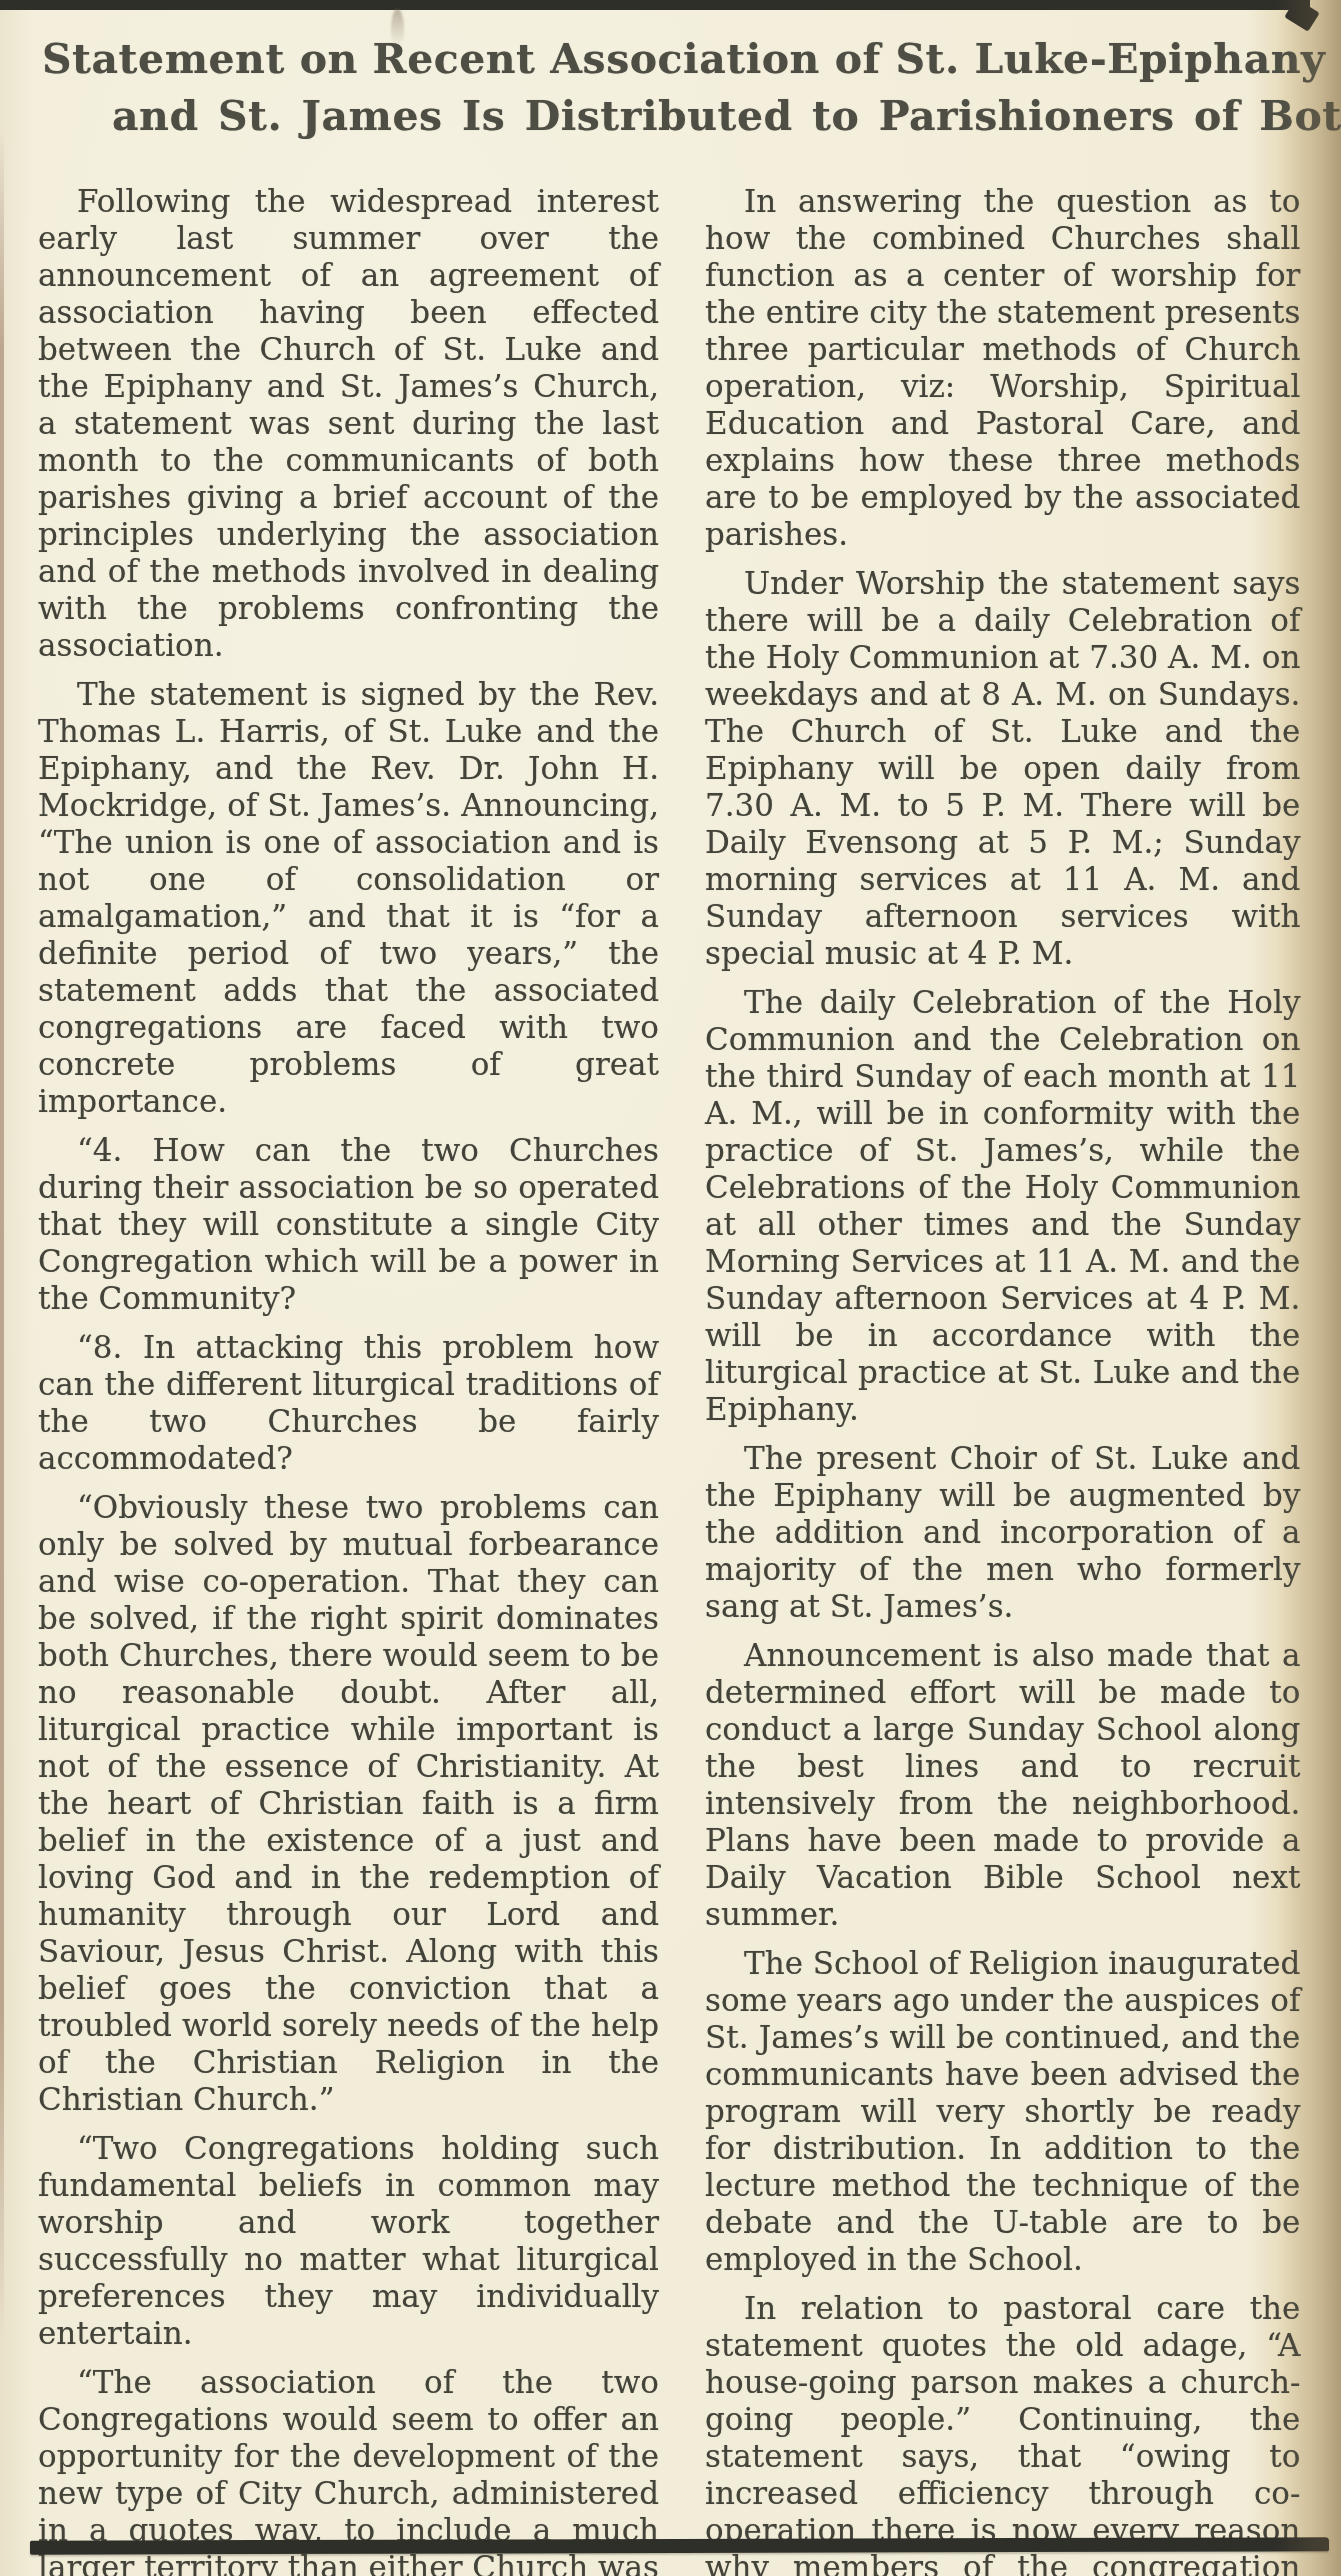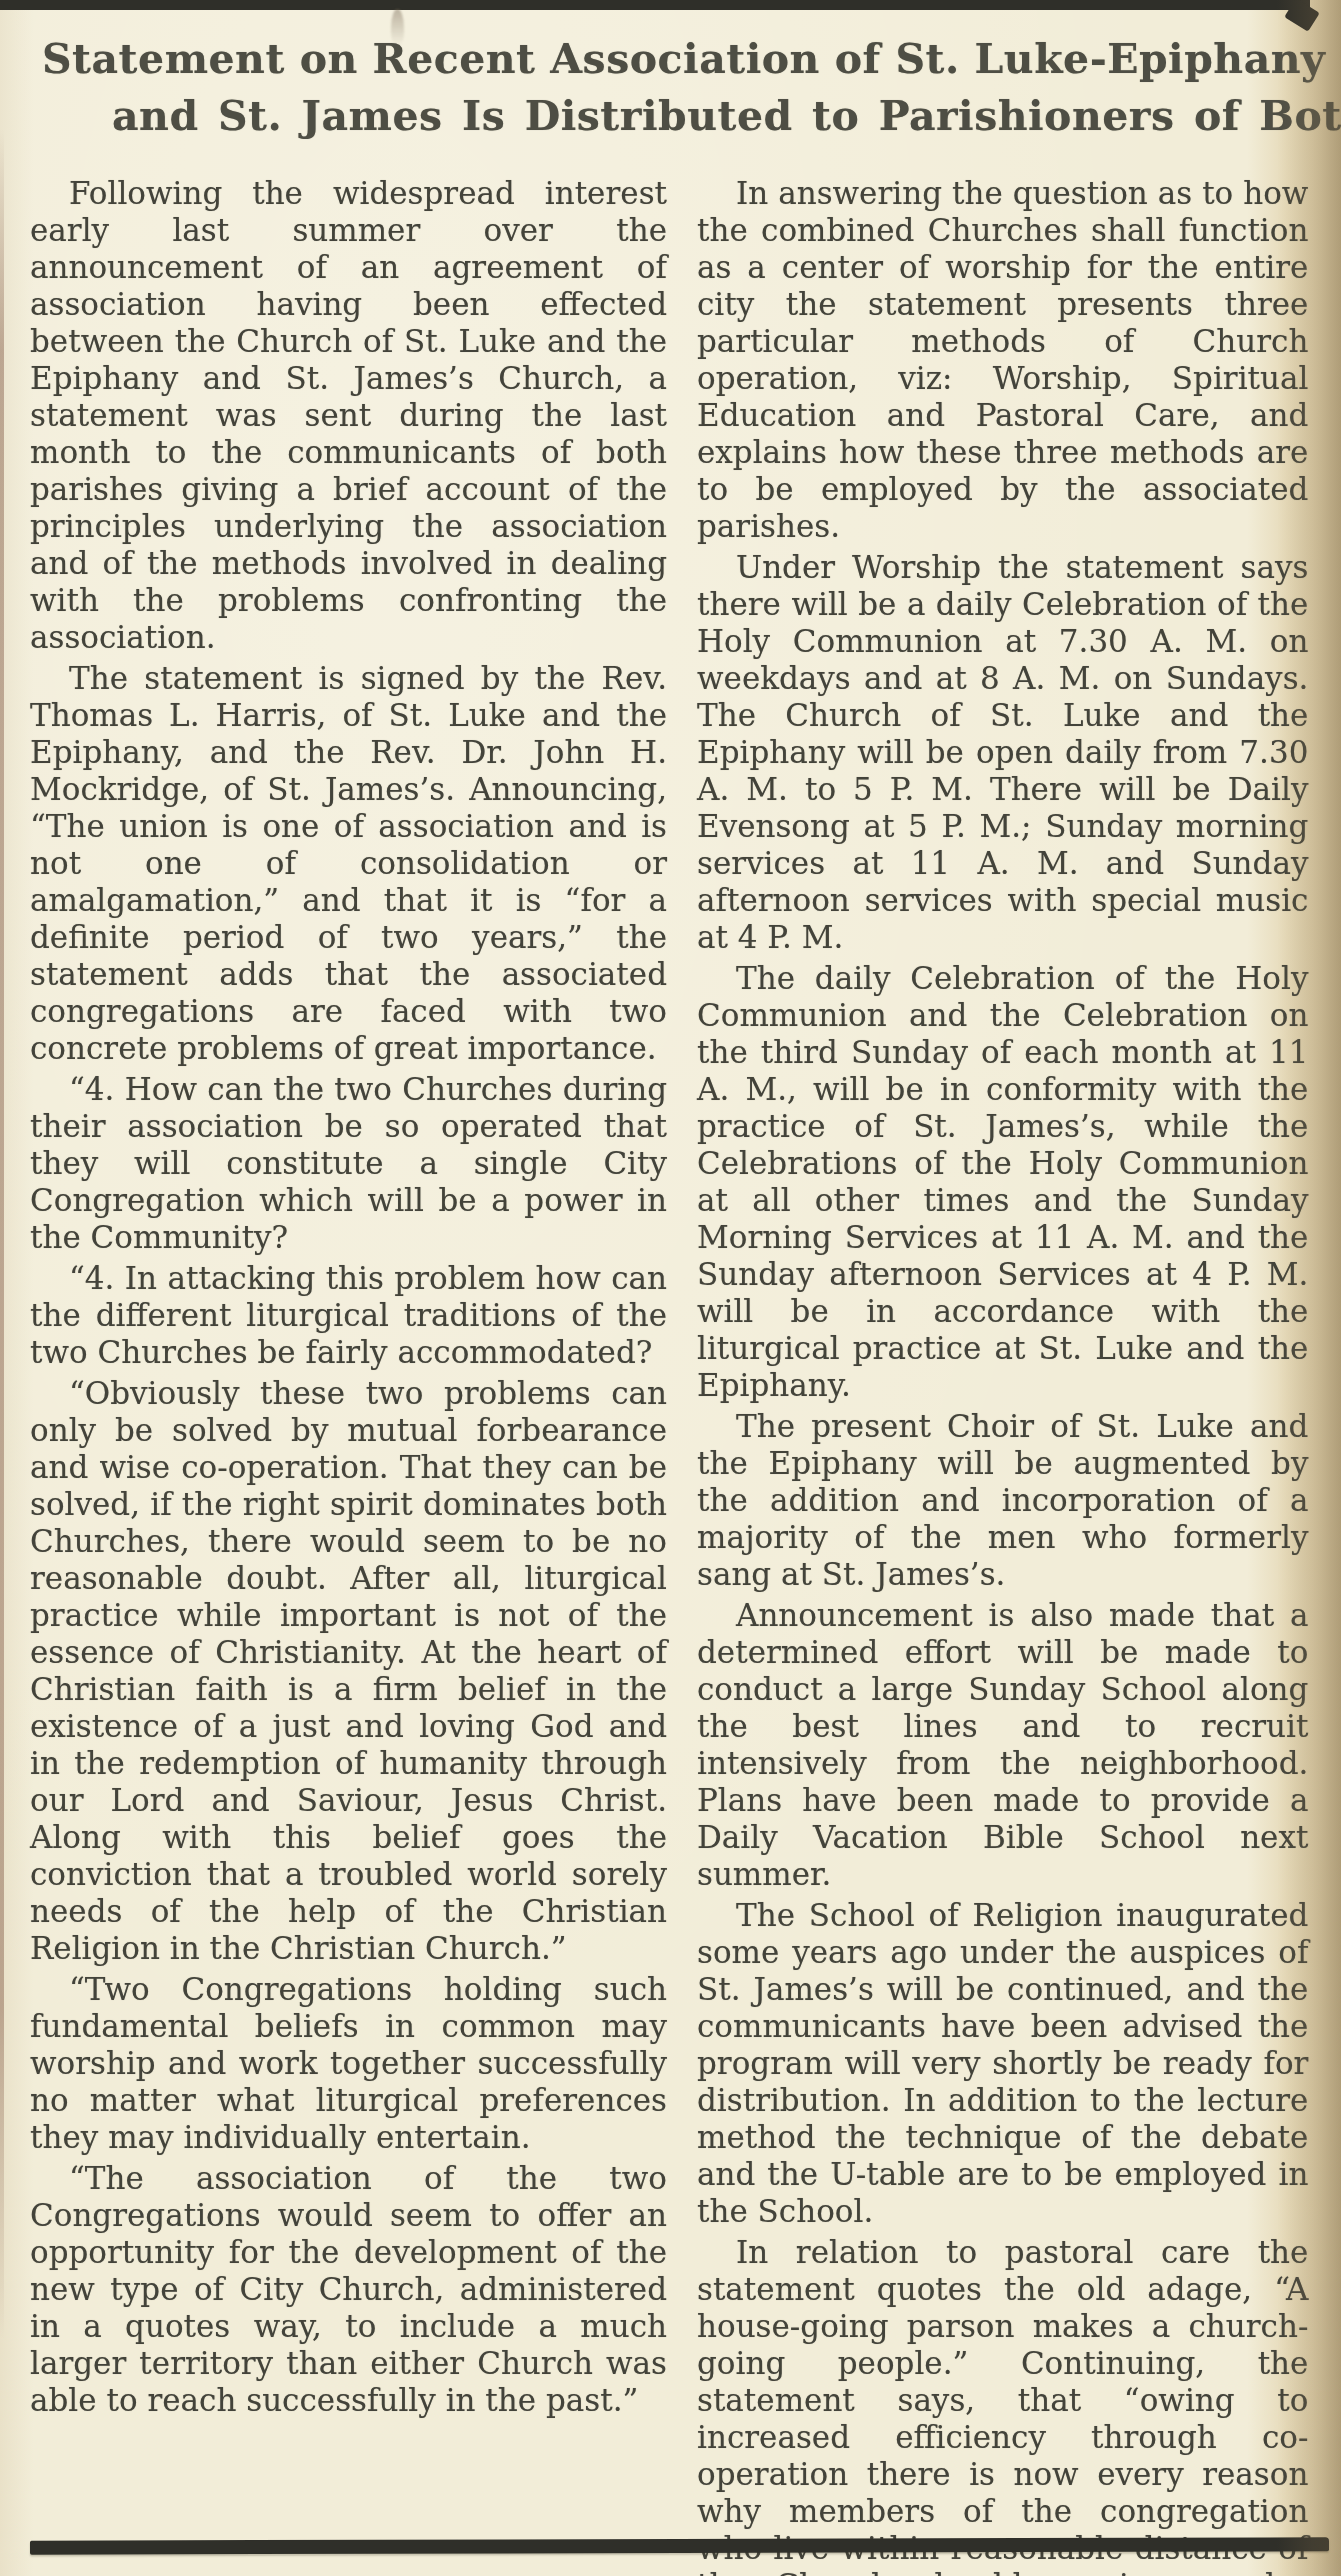--- a/index.html
+++ b/index.html
@@ -51,21 +51,21 @@
     position:absolute;top:171px;left:26px;right:28.6px;
     display:flex;gap:22px;
     color:var(--ink);
     font-size:31px;line-height:37px;
     text-shadow:0 0 0.9px rgba(67,67,58,.35);
   }
   .col{min-width:0;}
   .col-left{width:645px;flex:0 0 645px;}
   .col-right{flex:1;}
   .para{
-    margin:4px;
+    margin:12px;
     text-indent:39px;
     text-align:justify;
   }
   .bottom-rule{
     position:absolute;left:29.5px;top:2539px;width:1299px;height:14px;
     background:var(--rule);
     border-radius:1.8px 3.7px 1.8px 1.8px;
     transform:rotate(-0.15deg);
     box-shadow:0 1.8px 1.8px rgba(60,55,40,.25);
   }
@@ -91,21 +91,21 @@
   <header class="headline">
     <div class="hl1">Statement on Recent Association of St. Luke-Epiphany</div>
     <div class="hl2">and St. James Is Distributed to Parishioners of Both</div>
   </header>
 
   <main class="columns">
     <section class="col col-left">
         <p class="para">Following the widespread interest early last summer over the announcement of an agreement of association having been effected between the Church of St. Luke and the Epiphany and St. James’s Church, a statement was sent during the last month to the communicants of both parishes giving a brief account of the principles underlying the association and of the methods involved in dealing with the problems confronting the association.</p>
         <p class="para">The statement is signed by the Rev. Thomas L. Harris, of St. Luke and the Epiphany, and the Rev. Dr. John H. Mockridge, of St. James’s. Announcing, “The union is one of association and is not one of consolidation or amalgamation,” and that it is “for a definite period of two years,” the statement adds that the associated congregations are faced with two concrete problems of great importance.</p>
         <p class="para">“4. How can the two Churches during their association be so operated that they will constitute a single City Congregation which will be a power in the Community?</p>
-        <p class="para">“4. In attacking this problem how can the different liturgical traditions of the two Churches be fairly accommodated?</p>
+        <p class="para">“8. In attacking this problem how can the different liturgical traditions of the two Churches be fairly accommodated?</p>
         <p class="para">“Obviously these two problems can only be solved by mutual forbearance and wise co-operation. That they can be solved, if the right spirit dominates both Churches, there would seem to be no reasonable doubt. After all, liturgical practice while important is not of the essence of Christianity. At the heart of Christian faith is a firm belief in the existence of a just and loving God and in the redemption of humanity through our Lord and Saviour, Jesus Christ. Along with this belief goes the conviction that a troubled world sorely needs of the help of the Christian Religion in the Christian Church.”</p>
         <p class="para">“Two Congregations holding such fundamental beliefs in common may worship and work together successfully no matter what liturgical preferences they may individually entertain.</p>
         <p class="para">“The association of the two Congregations would seem to offer an opportunity for the development of the new type of City Church, administered in a quotes way, to include a much larger territory than either Church was able to reach successfully in the past.”</p>
       </section>
     <section class="col col-right">
         <p class="para">In answering the question as to how the combined Churches shall function as a center of worship for the entire city the statement presents three particular methods of Church operation, viz: Worship, Spiritual Education and Pastoral Care, and explains how these three methods are to be employed by the associated parishes.</p>
         <p class="para">Under Worship the statement says there will be a daily Celebration of the Holy Communion at 7.30 A. M. on weekdays and at 8 A. M. on Sundays. The Church of St. Luke and the Epiphany will be open daily from 7.30 A. M. to 5 P. M. There will be Daily Evensong at 5 P. M.; Sunday morning services at 11 A. M. and Sunday afternoon services with special music at 4 P. M.</p>
         <p class="para">The daily Celebration of the Holy Communion and the Celebration on the third Sunday of each month at 11 A. M., will be in conformity with the practice of St. James’s, while the Celebrations of the Holy Communion at all other times and the Sunday Morning Services at 11 A. M. and the Sunday afternoon Services at 4 P. M. will be in accordance with the liturgical practice at St. Luke and the Epiphany.</p>
         <p class="para">The present Choir of St. Luke and the Epiphany will be augmented by the addition and incorporation of a majority of the men who formerly sang at St. James’s.</p>
         <p class="para">Announcement is also made that a determined effort will be made to conduct a large Sunday School along the best lines and to recruit intensively from the neighborhood. Plans have been made to provide a Daily Vacation Bible School next summer.</p>

